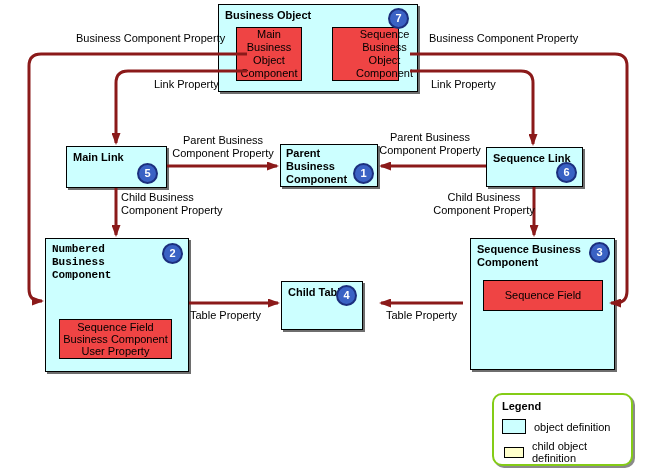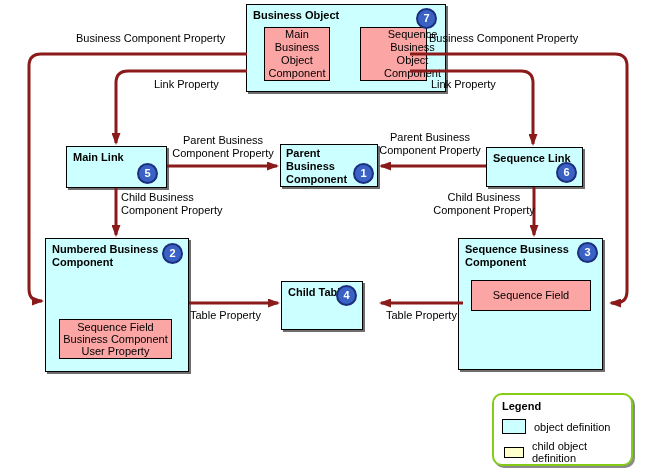--- a/index.html
+++ b/index.html
@@ -9,21 +9,21 @@
   }
   .arrows{position:absolute;left:0;top:0;z-index:5;pointer-events:none;}
   .node{
     position:absolute;box-sizing:border-box;background:#CCFFFF;
     border:1px solid #000;box-shadow:2px 2px 0 #6e6e6e;z-index:1;
   }
   .node .title{
     font-weight:bold;font-size:11px;line-height:13px;padding:4px 6px 0 6px;
   }
   .child{
-    position:absolute;box-sizing:border-box;background:#fca5a5;
+    position:absolute;box-sizing:border-box;background:#ef4444;
     border:1px solid #000;display:flex;align-items:center;justify-content:center;
     text-align:center;font-size:11px;line-height:13px;z-index:2;padding:1px;
   }
   .badge{
     position:absolute;width:21px;height:21px;border-radius:50%;
     background:#3A62C4;border:2px solid #1b2f7e;box-sizing:border-box;
     color:#fff;font-weight:bold;font-size:11px;line-height:17px;text-align:center;
     z-index:3;
   }
   .elabel{
@@ -59,21 +59,21 @@
       <path d="M410,71 H521 Q533,71 533,83 V144" marker-end="url(#ah)"></path>
       <path d="M167,166 H277" marker-end="url(#ah)"></path>
       <path d="M486,166 H381" marker-end="url(#ah)"></path>
       <path d="M116,188 V235" marker-end="url(#ah)"></path>
       <path d="M534,187 V235" marker-end="url(#ah)"></path>
       <path d="M189,303 H278" marker-end="url(#ah)"></path>
       <path d="M463,303 H381" marker-end="url(#ah)"></path>
     </g>
   </svg>
 
-  <div class="node" style="left:246px;top:4px;width:200px;height:88px;">
+  <div class="node" style="left:218px;top:4px;width:200px;height:88px;">
     <div class="title">Business Object</div>
     <div class="badge" style="right:8px;top:3px;">7</div>
     <div class="child" style="left:17px;top:22px;width:66px;height:54px;">Main Business Object Component</div>
     <div class="child" style="left:113px;top:22px;width:67px;height:54px;padding-left:39px;">Sequence Business Object Component</div>
   </div>
 
   <div class="node" style="left:66px;top:146px;width:101px;height:42px;">
     <div class="title">Main Link</div>
     <div class="badge" style="right:8px;bottom:3px;">5</div>
   </div>
@@ -82,31 +82,31 @@
     <div class="title" style="padding:2px 5px 0 5px;">Parent Business Component</div>
     <div class="badge" style="right:3px;bottom:2px;">1</div>
   </div>
 
   <div class="node" style="left:486px;top:147px;width:97px;height:40px;">
     <div class="title">Sequence Link</div>
     <div class="badge" style="right:5px;bottom:3px;">6</div>
   </div>
 
   <div class="node" style="left:45px;top:238px;width:144px;height:134px;">
-    <div class="title" style="width:112px;">Numbered Business Component</div>
+    <div class="title" style="width:112px;font-family:Liberation Mono, monospace;">Numbered Business Component</div>
     <div class="badge" style="right:5px;top:4px;">2</div>
     <div class="child" style="left:13px;top:80px;width:113px;height:40px;line-height:12px;">Sequence Field Business Component User Property</div>
   </div>
 
   <div class="node" style="left:281px;top:281px;width:82px;height:49px;">
     <div class="title">Child Table</div>
     <div class="badge" style="right:5px;top:3px;">4</div>
   </div>
 
-  <div class="node" style="left:458px;top:238px;width:145px;height:132px;">
+  <div class="node" style="left:470px;top:238px;width:145px;height:132px;">
     <div class="title" style="width:112px;">Sequence Business Component</div>
     <div class="badge" style="right:4px;top:3px;">3</div>
     <div class="child" style="left:12px;top:41px;width:120px;height:31px;">Sequence Field</div>
   </div>
 
   <div class="elabel" style="left:76px;top:32px;">Business Component Property</div>
   <div class="elabel" style="left:429px;top:32px;">Business Component Property</div>
   <div class="elabel" style="left:154px;top:78px;">Link Property</div>
   <div class="elabel" style="left:431px;top:78px;">Link Property</div>
   <div class="elabel wrap" style="left:161px;top:134px;width:124px;text-align:center;">Parent Business Component Property</div>

